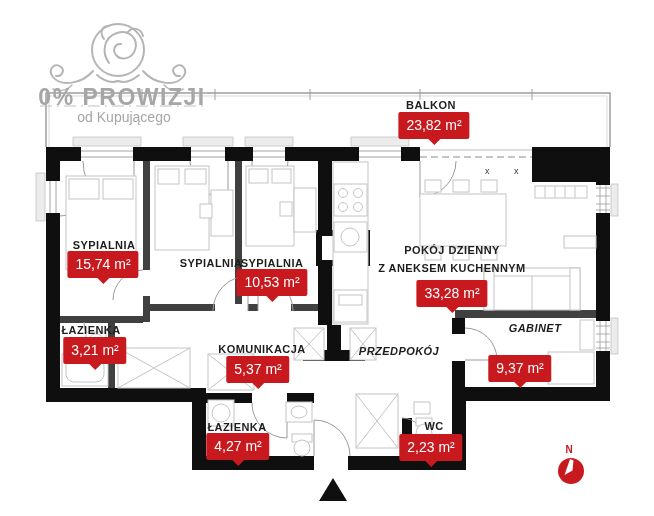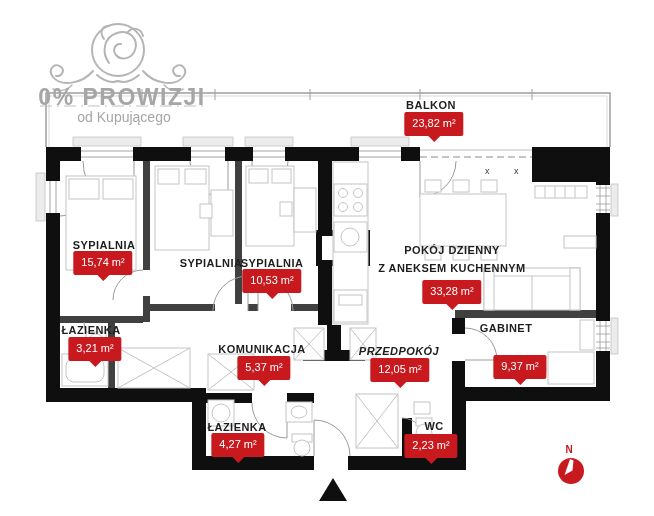--- a/index.html
+++ b/index.html
@@ -7,21 +7,21 @@
     position:relative;width:654px;height:516px;background:#ffffff;overflow:hidden;
     font-family:"Liberation Sans",sans-serif;
   }
   .stage svg{position:absolute;left:0;top:0;}
   .plan-label{
     position:absolute;transform:translateX(-50%);
     font-size:11px;font-weight:700;letter-spacing:.45px;color:#1d1d1b;white-space:nowrap;
   }
   .area-badge{
     position:absolute;transform:translateX(-50%);
-    background:#c7191e;color:#ffffff;font-size:11px;line-height:1;
+    background:#c7191e;color:#ffffff;font-size:14px;line-height:1;
     padding:6px 8px 7px;border-radius:2px;white-space:nowrap;text-align:center;
   }
   .area-badge::after{
     content:"";position:absolute;left:50%;bottom:-6px;margin-left:-6px;
     border-left:6px solid transparent;border-right:6px solid transparent;
     border-top:6px solid #c7191e;width:0;height:0;
   }
   .logo-title{
     position:absolute;transform:translateX(-50%);
     font-size:23px;font-weight:700;color:#a6a6a6;letter-spacing:1.5px;white-space:nowrap;
@@ -303,31 +303,30 @@
 
   <div class="plan-label" style="left:211px;top:257px;">SYPIALNIA</div>
 
   <div class="plan-label" style="left:272px;top:257px;">SYPIALNIA</div>
   <div class="area-badge" style="left:272px;top:269px;">10,53 m²</div>
 
   <div class="plan-label" style="left:452px;top:244px;">POKÓJ DZIENNY</div>
   <div class="plan-label" style="left:452px;top:254px;margin-top:8px;">Z ANEKSEM KUCHENNYM</div>
   <div class="area-badge" style="left:452px;top:271px;margin-top:9px;">33,28 m²</div>
 
-  <div class="plan-label" style="left:506px;top:322px;">GABINET</div>
+  <div class="plan-label" style="left:535px;top:322px;font-style:italic;">GABINET</div>
   <div class="area-badge" style="left:520px;top:333px;margin-top:22px;">9,37 m²</div>
 
   <div class="plan-label" style="left:91px;top:324px;">ŁAZIENKA</div>
   <div class="area-badge" style="left:95px;top:337px;">3,21 m²</div>
 
   <div class="plan-label" style="left:262px;top:343px;">KOMUNIKACJA</div>
-  <div class="area-badge" style="left:264px;top:356px;">5,37 m²</div>
+  <div class="area-badge" style="left:258px;top:356px;">5,37 m²</div>
 
   <div class="plan-label" style="left:399px;top:345px;font-style:italic;">PRZEDPOKÓJ</div>
-  <div class="area-badge" style="left:400px;top:358px;">12,05 m²</div>
 
   <div class="plan-label" style="left:237px;top:421px;">ŁAZIENKA</div>
   <div class="area-badge" style="left:238px;top:433px;">4,27 m²</div>
 
   <div class="plan-label" style="left:434px;top:420px;">WC</div>
   <div class="area-badge" style="left:431px;top:434px;">2,23 m²</div>
 
 </div>
 
 </body></html>

